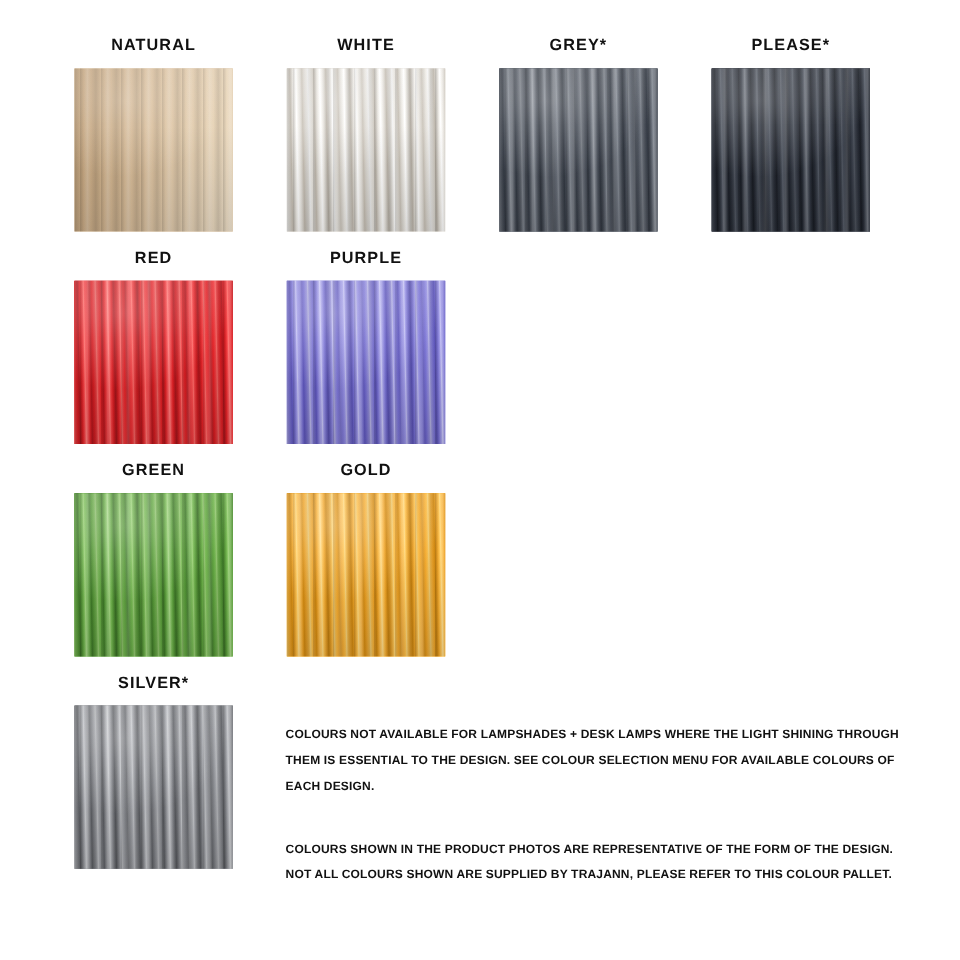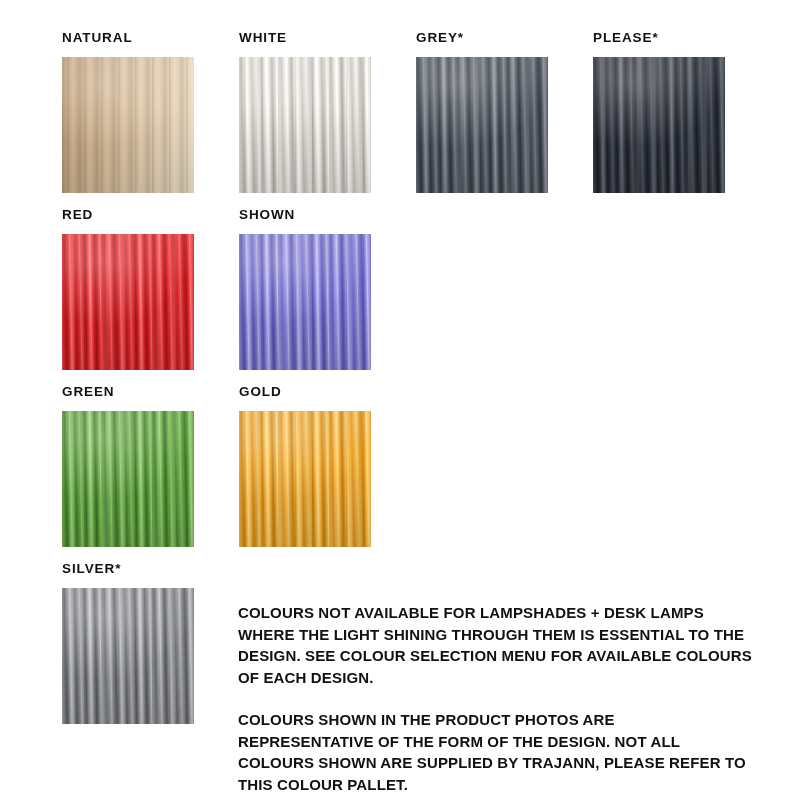--- a/index.html
+++ b/index.html
@@ -38,20 +38,21 @@
   }
 
   .swatch-cell {
     width: 132px;
   }
 
   .swatch-label {
     font-size: 13.5px;
     font-weight: bold;
     letter-spacing: 0.9px;
+    text-align: center;
     color: #111111;
     line-height: 16px;
     height: 17px;
     margin-bottom: 10px;
     white-space: nowrap;
   }
 
   .swatch-chip {
     position: relative;
     width: 132px;
@@ -83,28 +84,28 @@
 
   
   .notes {
     position: absolute;
     left: 238px;
     top: 602px;
     width: 516px;
   }
   .notes p {
     margin: 0;
-    font-size: 15px;
+    font-size: 10px;
     font-weight: bold;
     line-height: 21.5px;
     letter-spacing: 0.15px;
     color: #111111;
   }
   .notes p + p {
-    margin-top: 21px;
+    margin-top: 31px;
   }
 </style>
 </head>
 <body>
 
 <div id="sheet">
 
   <div class="swatch-grid">
     <div class="swatch-row">
         <div class="swatch-cell">
@@ -148,21 +149,21 @@
         <div class="swatch-cell">
           <div class="swatch-label">RED</div>
           <div class="swatch-chip" style="background: rgb(224, 31, 36);">
             <div class="base" style="background: linear-gradient(100deg, rgb(179, 22, 28) 0%, rgb(224, 31, 36) 45%, rgb(243, 66, 69) 100%);"></div>
             <div class="strands" style="background: repeating-linear-gradient(91deg, rgb(179, 22, 28) 0px, rgb(224, 31, 36) 2px, rgb(243, 66, 69) 4px, rgb(255, 106, 104) 5px, rgb(243, 66, 69) 6px, rgb(224, 31, 36) 8px, rgb(179, 22, 28) 10px);"></div>
             <div class="strands2" style="background: repeating-linear-gradient(87deg, rgba(0, 0, 0, 0.26) 0px, rgba(0, 0, 0, 0) 3px, rgba(255, 255, 255, 0.3) 6px, rgba(0, 0, 0, 0) 9px, rgba(0, 0, 0, 0.2) 13px, rgba(0, 0, 0, 0) 17px);"></div>
             <div class="sheen" style="background: radial-gradient(120% 85% at 30% 20%, rgba(255, 255, 255, 0.22) 0%, rgba(255, 255, 255, 0) 55%), linear-gradient(rgba(255, 255, 255, 0.1) 0%, rgba(0, 0, 0, 0) 35%, rgba(0, 0, 0, 0.12) 100%);"></div>
           </div>
         </div>
         <div class="swatch-cell">
-          <div class="swatch-label">SHOWN</div>
+          <div class="swatch-label">PURPLE</div>
           <div class="swatch-chip" style="background: rgb(122, 115, 212);">
             <div class="base" style="background: linear-gradient(100deg, rgb(93, 85, 187) 0%, rgb(122, 115, 212) 45%, rgb(157, 152, 230) 100%);"></div>
             <div class="strands" style="background: repeating-linear-gradient(91deg, rgb(93, 85, 187) 0px, rgb(122, 115, 212) 2px, rgb(157, 152, 230) 4px, rgb(194, 191, 243) 5px, rgb(157, 152, 230) 6px, rgb(122, 115, 212) 8px, rgb(93, 85, 187) 10px);"></div>
             <div class="strands2" style="background: repeating-linear-gradient(87deg, rgba(0, 0, 0, 0.26) 0px, rgba(0, 0, 0, 0) 3px, rgba(255, 255, 255, 0.3) 6px, rgba(0, 0, 0, 0) 9px, rgba(0, 0, 0, 0.2) 13px, rgba(0, 0, 0, 0) 17px);"></div>
             <div class="sheen" style="background: radial-gradient(120% 85% at 30% 20%, rgba(255, 255, 255, 0.22) 0%, rgba(255, 255, 255, 0) 55%), linear-gradient(rgba(255, 255, 255, 0.1) 0%, rgba(0, 0, 0, 0) 35%, rgba(0, 0, 0, 0.12) 100%);"></div>
           </div>
         </div>
       </div>
     <div class="swatch-row">
         <div class="swatch-cell">

